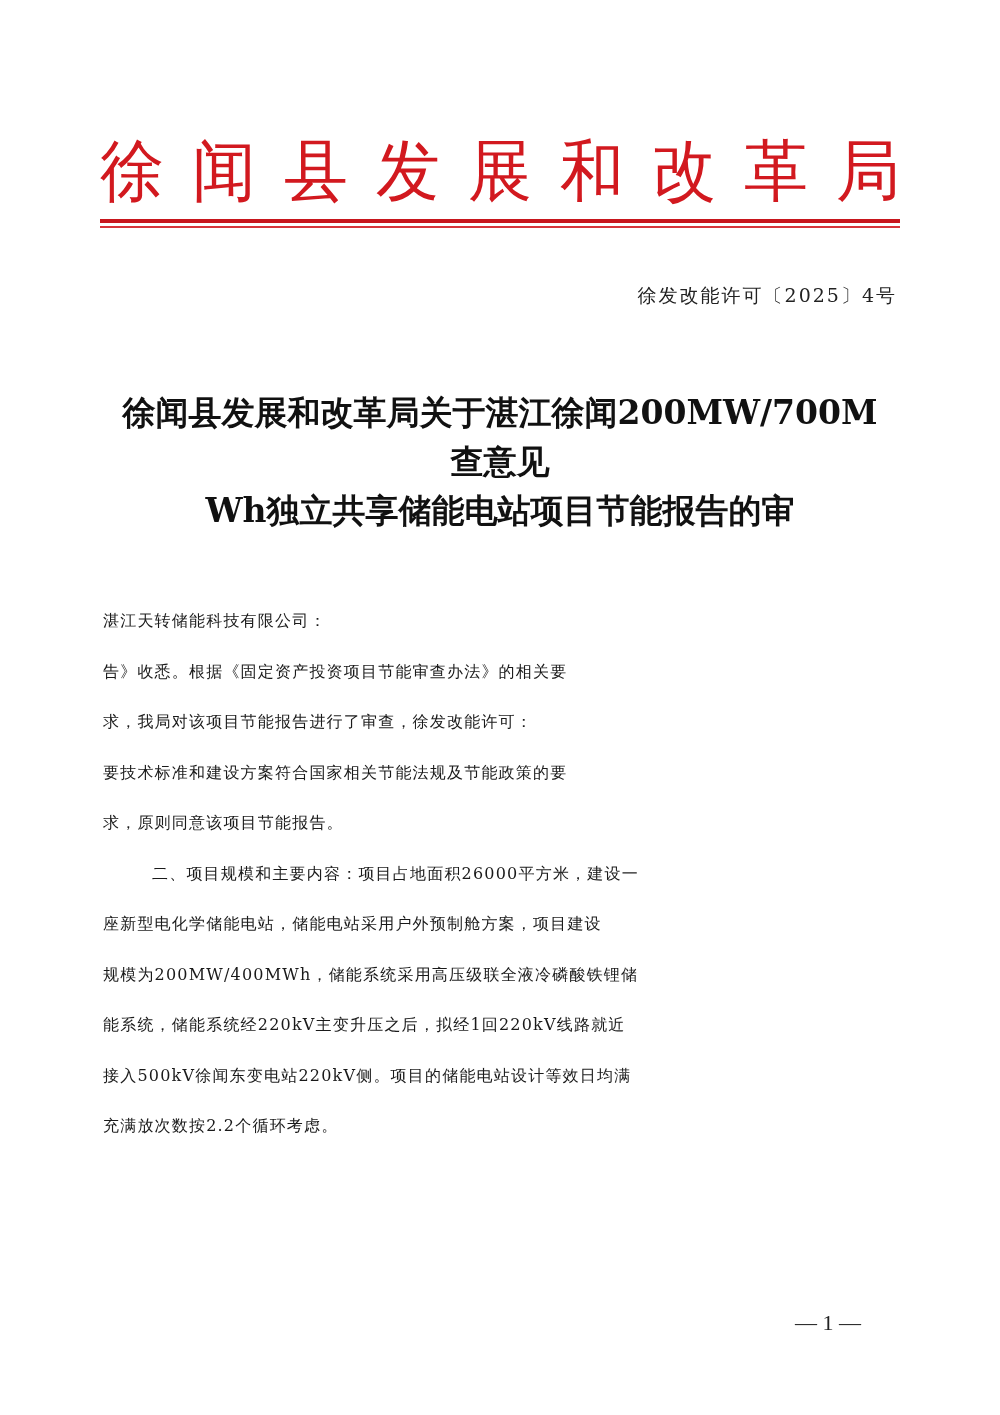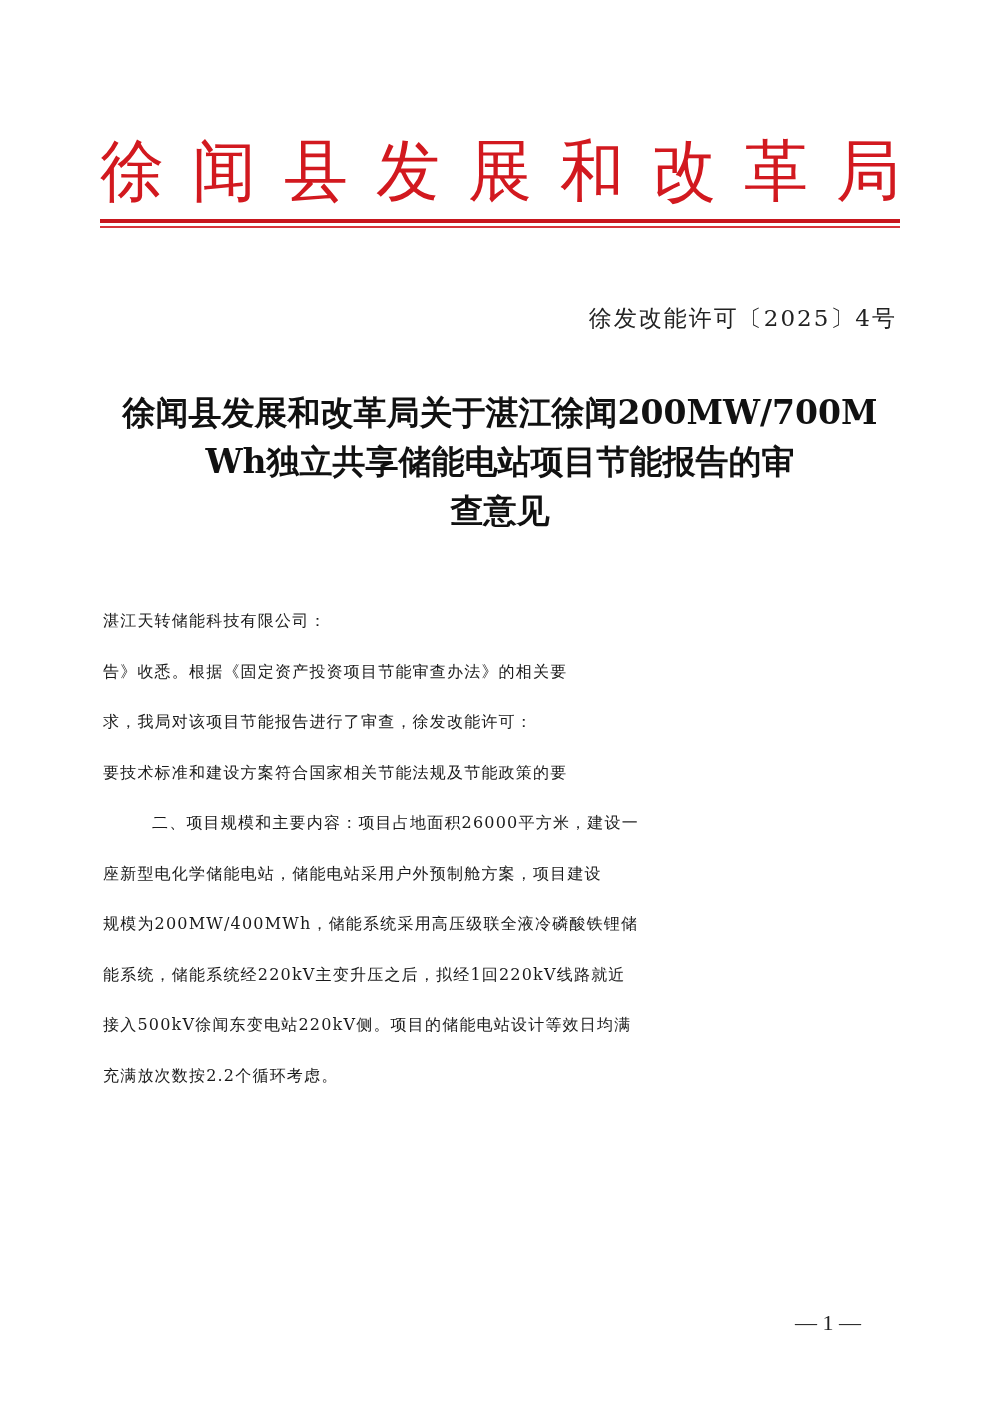--- a/index.html
+++ b/index.html
@@ -12,23 +12,22 @@
     color: #d2191f; font-family: "DejaVu Serif", "Liberation Serif", serif;
     font-size: 64px; font-weight: normal; line-height: 70px;
   }
   .masthead span { display: inline-block; transform: scaleY(1.05); }
 
   .rule-thick { position: absolute; left: 100px; top: 219px; width: 800px; height: 4px; background: #c8161d; }
   .rule-thin { position: absolute; left: 100px; top: 226px; width: 800px; height: 2px; background: #d7353b; }
 
   .docno {
     position: absolute; right: 103px; top: 283px;
-    font-family: "DejaVu Serif", "Liberation Serif", serif; font-size: 23px; color: #222;
+    font-family: "DejaVu Serif", "Liberation Serif", serif; font-size: 19px; color: #222;
     letter-spacing: 2px;
-    margin-top: 20px;
   }
 
   .title {
     position: absolute; left: 100px; top: 388px; width: 800px;
     font-family: "DejaVu Serif", "Liberation Serif", serif; font-weight: bold;
     font-size: 33px; line-height: 49px; color: #111; text-align: center;
   }
   .title div { white-space: nowrap; }
 
   .body {
@@ -61,29 +60,30 @@
     <span>局</span>
   </div>
 
   <div class="rule-thick"></div>
   <div class="rule-thin"></div>
 
   <div class="docno">徐发改能许可〔2025〕4号</div>
 
   <div class="title">
     <div>徐闻县发展和改革局关于湛江徐闻200MW/700M</div>
+    <div>查意见</div>
     <div>Wh独立共享储能电站项目节能报告的审</div>
-    <div>查意见</div>
   </div>
 
   <div class="body">
     <div class="line">湛江天转储能科技有限公司：</div>
     <div class="line">告》收悉。根据《固定资产投资项目节能审查办法》的相关要</div>
     <div class="line">求，我局对该项目节能报告进行了审查，徐发改能许可：</div>
     <div class="line">要技术标准和建设方案符合国家相关节能法规及节能政策的要</div>
+    <div class="line">求，原则同意该项目节能报告。</div>
     <div class="line indent">二、项目规模和主要内容：项目占地面积26000平方米，建设一</div>
     <div class="line">座新型电化学储能电站，储能电站采用户外预制舱方案，项目建设</div>
     <div class="line">规模为200MW/400MWh，储能系统采用高压级联全液冷磷酸铁锂储</div>
     <div class="line">能系统，储能系统经220kV主变升压之后，拟经1回220kV线路就近</div>
     <div class="line">接入500kV徐闻东变电站220kV侧。项目的储能电站设计等效日均满</div>
     <div class="line">充满放次数按2.2个循环考虑。</div>
   </div>
 
   <div class="pageno">— 1 —</div>
 </div>

